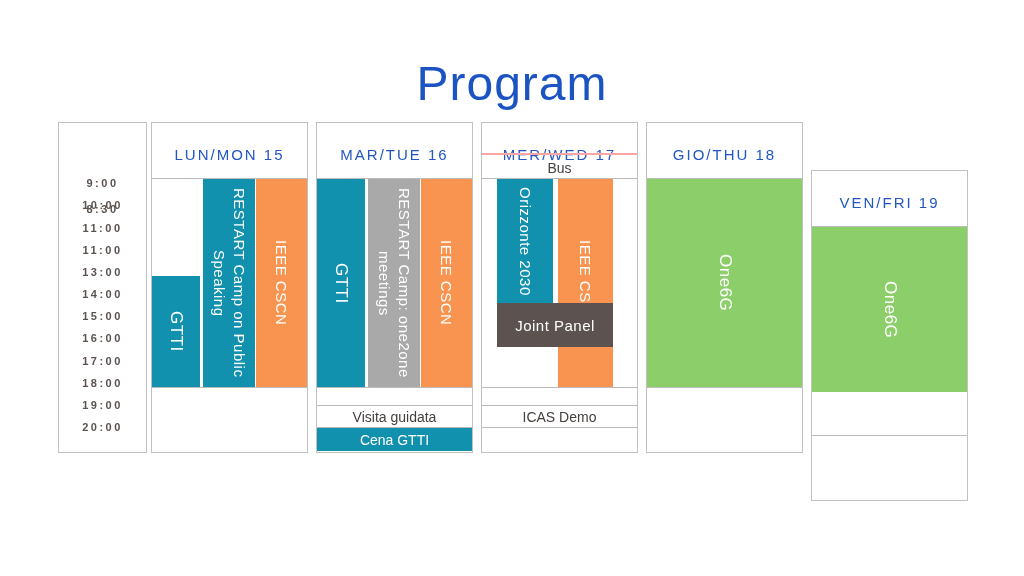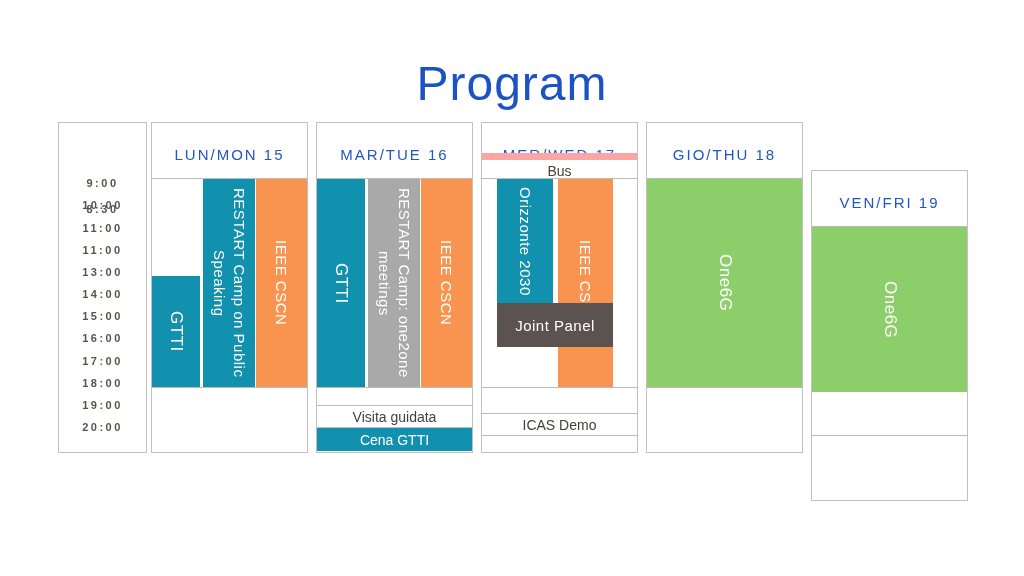--- a/index.html
+++ b/index.html
@@ -23,21 +23,21 @@
   }
   .day-header{
     position:absolute;top:16px;left:0;width:100%;height:31px;
     display:flex;align-items:center;justify-content:center;
     font-size:15px;font-weight:400;letter-spacing:2px;color:#2256c3;
   }
   .header-line{position:absolute;top:55px;left:0;width:100%;height:1px;background:#bdbbb9}
   .line-18{position:absolute;top:264px;left:0;width:100%;height:1px;background:#bdbbb9}
   .bus-row{
     position:absolute;top:30px;left:0;width:100%;height:28px;box-sizing:border-box;
-    border-top:7px solid #fca5a5;display:flex;align-items:center;justify-content:center;
+    border-top:2px solid #fca5a5;display:flex;align-items:center;justify-content:center;
     font-size:14px;color:#47423f;
   }
   .event{
     position:absolute;display:flex;align-items:center;justify-content:center;
     color:#ffffff;box-sizing:border-box;
   }
   .event.vertical span{
     writing-mode:vertical-rl;text-align:center;max-height:calc(100% - 14px);
     line-height:1.3;letter-spacing:.5px;
   }
@@ -113,21 +113,21 @@
       <div class="line-18"></div>
       <div class="event vertical" style="left: 15px; top: 56px; width: 56px; height: 124px; background: rgb(18, 145, 174); font-size: 15px;">
         <span>Orizzonte 2030</span>
       </div>
       <div class="event vertical" style="left: 76px; top: 56px; width: 55px; height: 208px; background: rgb(248, 148, 79); font-size: 15px;">
         <span>IEEE CSCN</span>
       </div>
       <div class="event horizontal" style="left: 15px; top: 180px; width: 116px; height: 44px; background: rgb(92, 83, 81); font-size: 15px;">
         <span>Joint Panel</span>
       </div>
-      <div class="bottom-row plain" style="top: 290px;">
+      <div class="bottom-row plain" style="top: 282px;">
         <span>ICAS Demo</span>
       </div>
     </div>
     <div class="col day-col" style="left: 646px;">
       <div class="day-header">GIO/THU 18</div>
       <div class="header-line"></div>
       <div class="line-18"></div>
       <div class="event vertical" style="left: 0px; top: 56px; width: 155px; height: 208px; background: rgb(140, 206, 105); font-size: 17px;">
         <span>One6G</span>
       </div>

